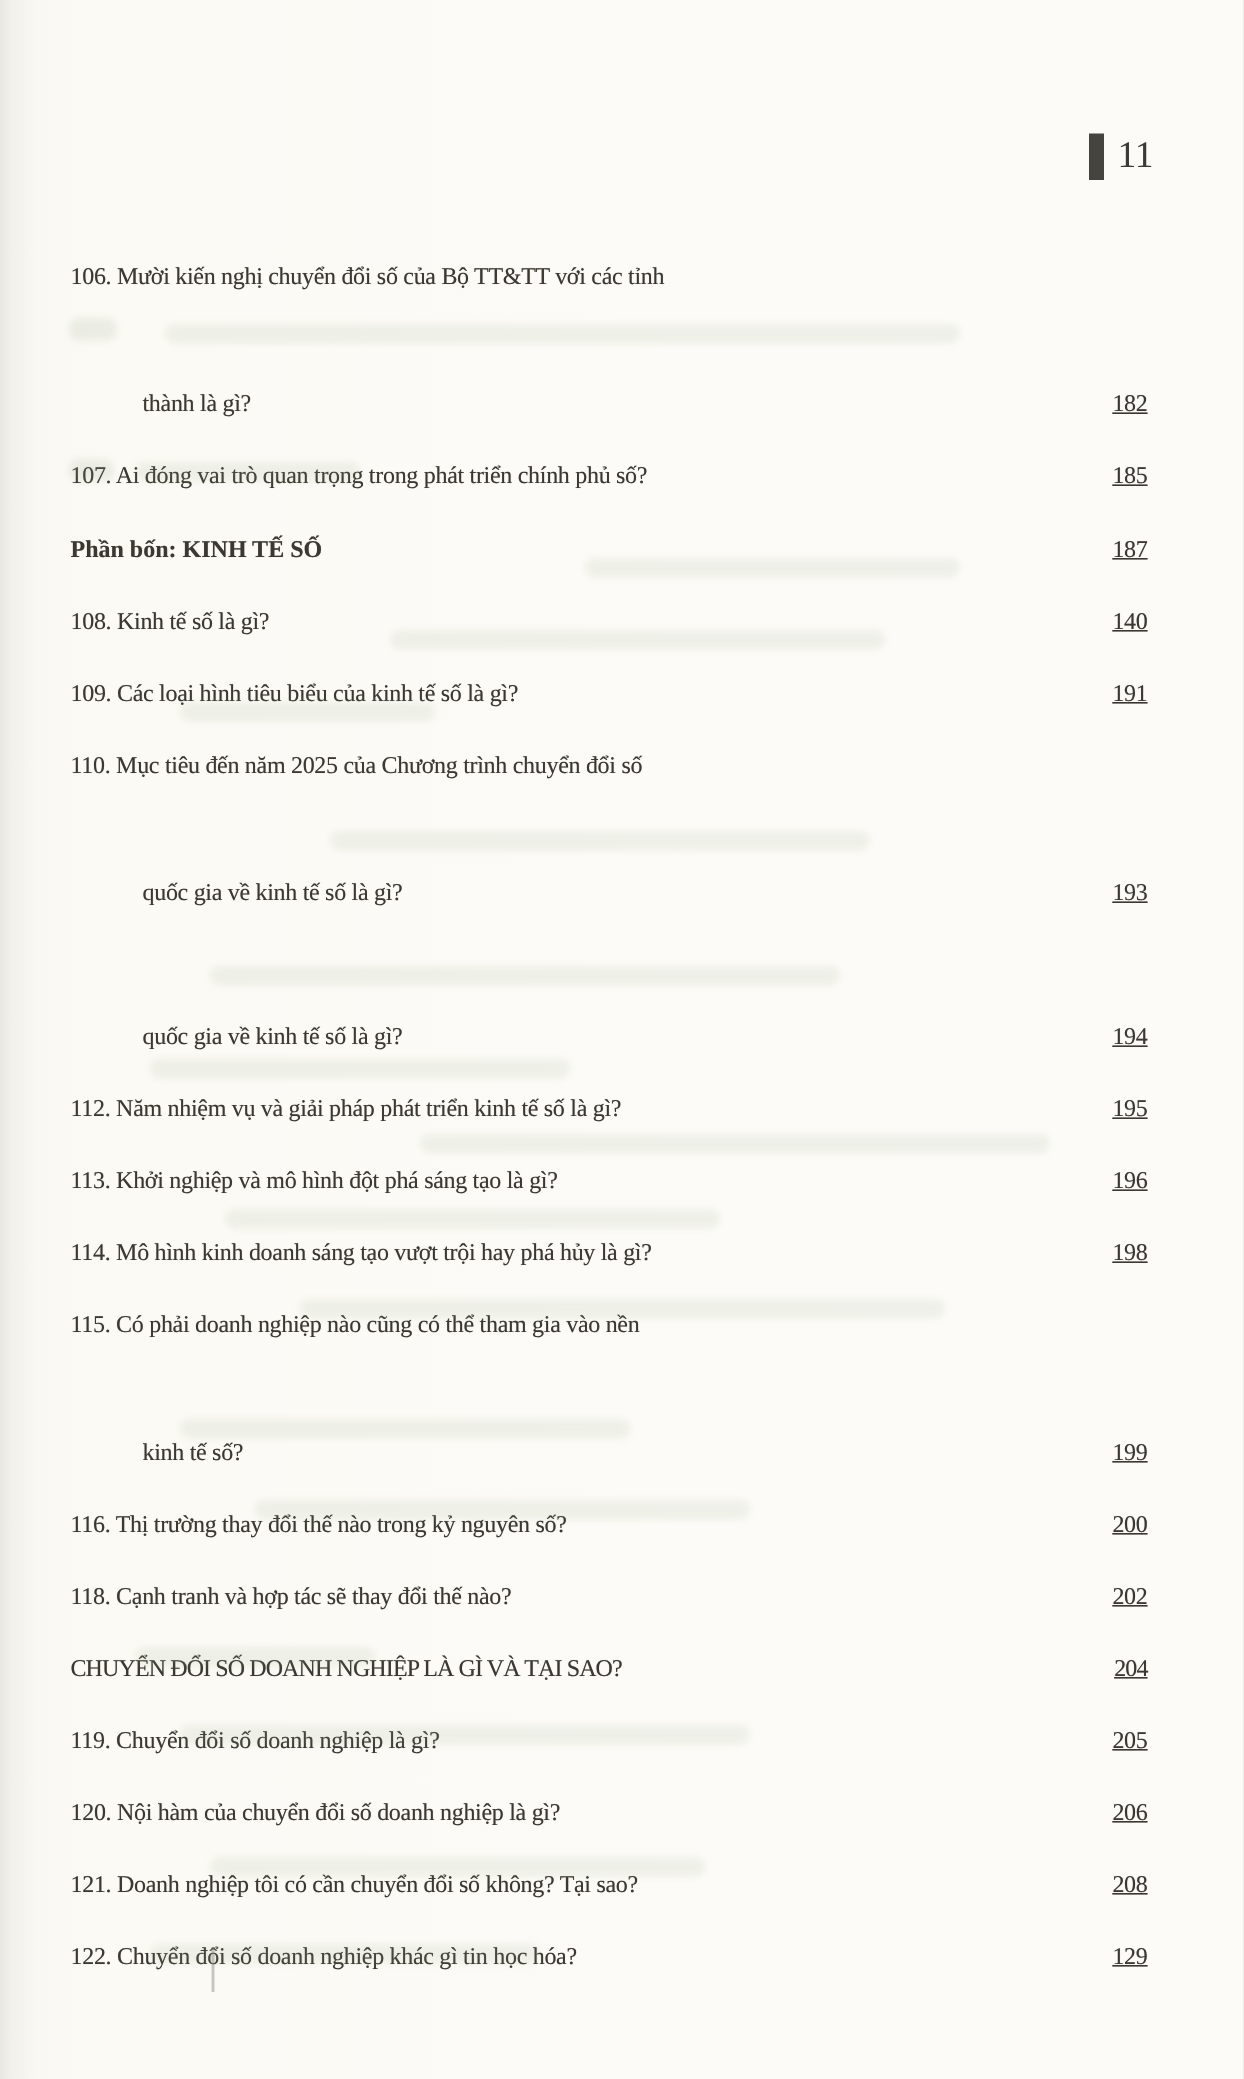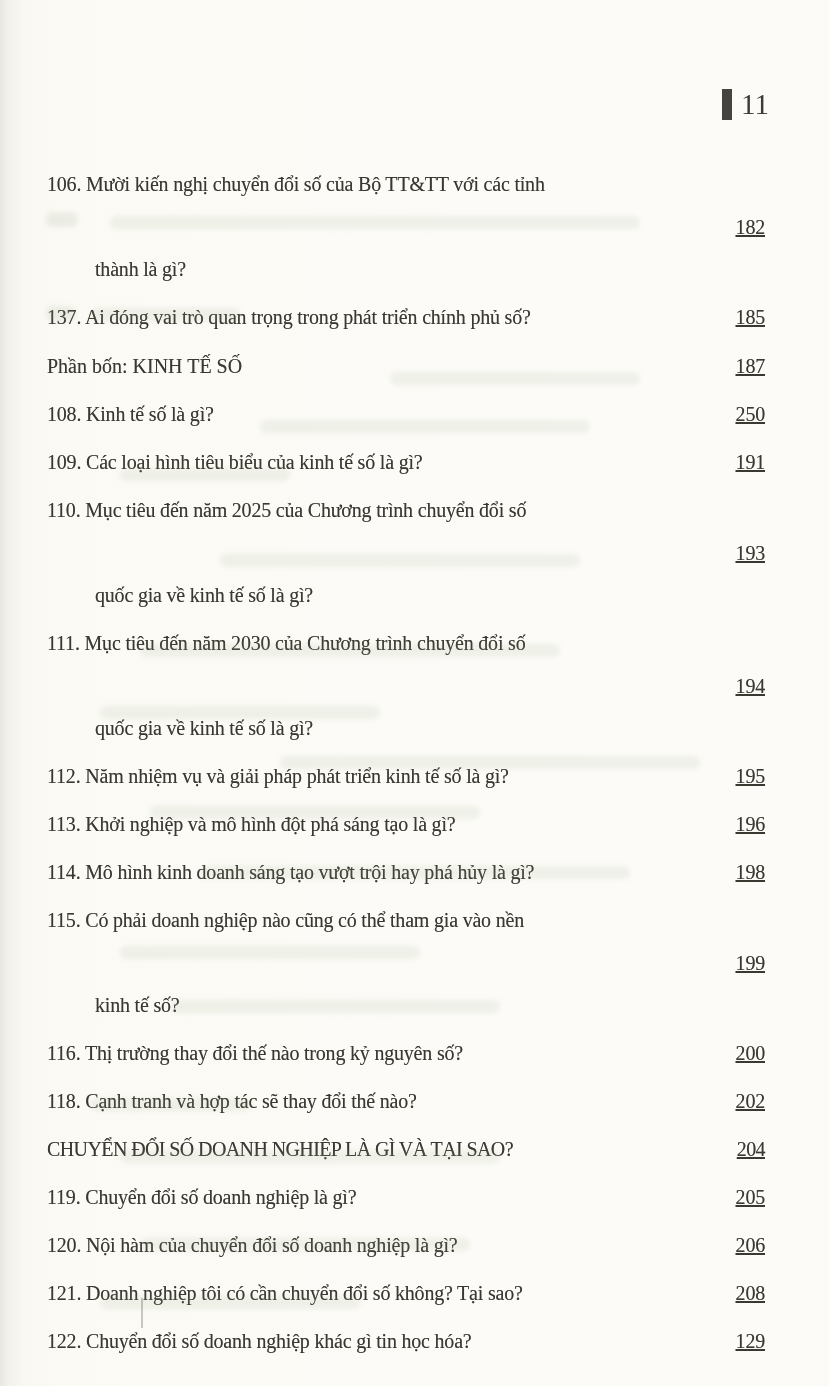--- a/index.html
+++ b/index.html
@@ -10,34 +10,34 @@
     width:829px;height:1386px;
     background:linear-gradient(90deg,#e9e7e2 0,#f2f0eb 7px,#f9f8f3 24px,#fbfaf5 70px,#fcfbf7 55%,#fcfbf8 100%);
     overflow:hidden;
     color:#38362f;
   }
   .page-header{
     position:absolute;top:87px;right:60px;
     display:flex;align-items:flex-start;gap:9px;
   }
   .page-bar{width:10px;height:31px;background:#45443f;margin-top:2px;}
-  .folio{font-size:29px;line-height:34px;color:#3c3a35;}
+  .folio{font-size:25px;line-height:34px;color:#3c3a35;}
   .toc{position:absolute;top:166px;left:47px;right:64px;}
   .toc-row{
-    display:flex;align-items:center;
-    font-size:20px;line-height:37px;letter-spacing:-0.2px;
+    display:flex;align-items:flex-end;
+    font-size:16px;line-height:37px;letter-spacing:-0.2px;
     margin-bottom:11px;color:#3a3831;
     text-shadow:0 0 0.5px rgba(58,56,49,0.45);
   }
   .toc-text{flex:1;min-width:0;}
   .toc-text .l1,.toc-text .l2{display:block;white-space:nowrap;}
   .toc-text .l2{padding-left:48px;margin-top:48px;}
   .toc-page{flex-shrink:0;margin-left:10px;text-decoration:underline;}
   .toc-row.part{margin-top:12px;}
-  .toc-row.part .toc-text{font-weight:normal;letter-spacing:0;}
+  .toc-row.part .toc-text{font-weight:bold;letter-spacing:0;}
   .toc-row.section{margin-top:5px;letter-spacing:-0.6px;}
   
   .ghost{
     position:absolute;height:13px;border-radius:7px;
     background:#9aa888;opacity:0.13;filter:blur(2.5px);
     pointer-events:none;
   }
   .ghost.num{height:15px;opacity:0.16;}
   .artifact-line{
     position:absolute;width:2px;background:rgba(125,122,110,0.40);
@@ -57,52 +57,51 @@
   <div class="toc">
       <div class="toc-row entry">
         <div class="toc-text">
           <span class="l1">106. Mười kiến nghị chuyển đổi số của Bộ TT&amp;TT với các tỉnh</span>
           <span class="l2">thành là gì?</span>
         </div>
         <div class="toc-page">182</div>
       </div>
       <div class="toc-row entry">
         <div class="toc-text">
-          <span class="l1">137. Ai đóng vai trò quan trọng trong phát triển chính phủ số?</span>
+          <span class="l1">107. Ai đóng vai trò quan trọng trong phát triển chính phủ số?</span>
         </div>
         <div class="toc-page">185</div>
       </div>
       <div class="toc-row part">
         <div class="toc-text">
           <span class="l1">Phần bốn: KINH TẾ SỐ</span>
         </div>
         <div class="toc-page">187</div>
       </div>
       <div class="toc-row entry">
         <div class="toc-text">
           <span class="l1">108. Kinh tế số là gì?</span>
         </div>
-        <div class="toc-page">250</div>
+        <div class="toc-page">140</div>
       </div>
       <div class="toc-row entry">
         <div class="toc-text">
           <span class="l1">109. Các loại hình tiêu biểu của kinh tế số là gì?</span>
         </div>
         <div class="toc-page">191</div>
       </div>
       <div class="toc-row entry">
         <div class="toc-text">
           <span class="l1">110. Mục tiêu đến năm 2025 của Chương trình chuyển đổi số</span>
           <span class="l2">quốc gia về kinh tế số là gì?</span>
         </div>
         <div class="toc-page">193</div>
       </div>
       <div class="toc-row entry">
         <div class="toc-text">
-          <span class="l1">111. Mục tiêu đến năm 2030 của Chương trình chuyển đổi số</span>
           <span class="l2">quốc gia về kinh tế số là gì?</span>
         </div>
         <div class="toc-page">194</div>
       </div>
       <div class="toc-row entry">
         <div class="toc-text">
           <span class="l1">112. Năm nhiệm vụ và giải pháp phát triển kinh tế số là gì?</span>
         </div>
         <div class="toc-page">195</div>
       </div>

